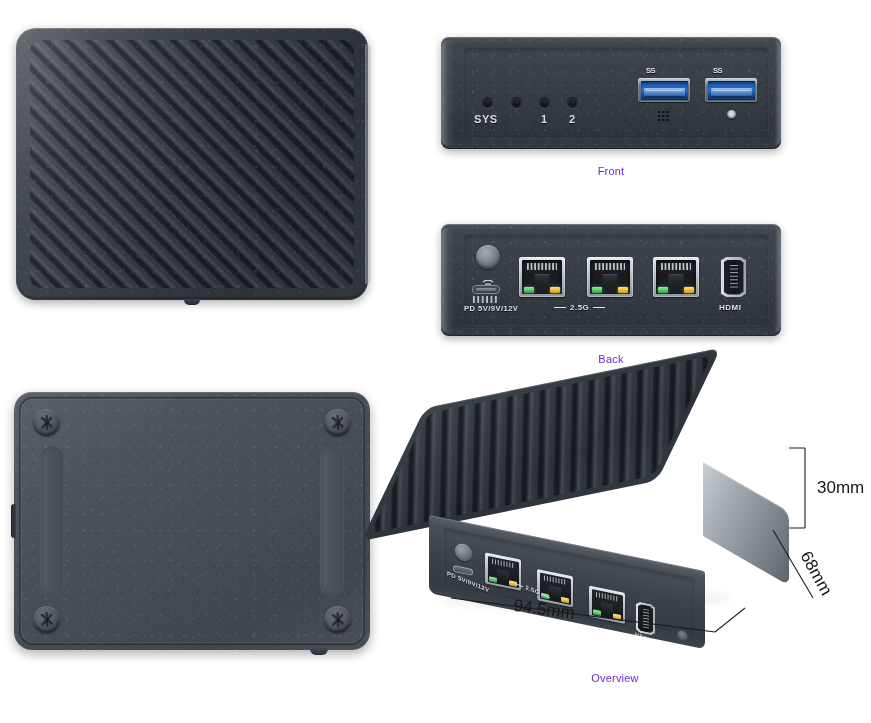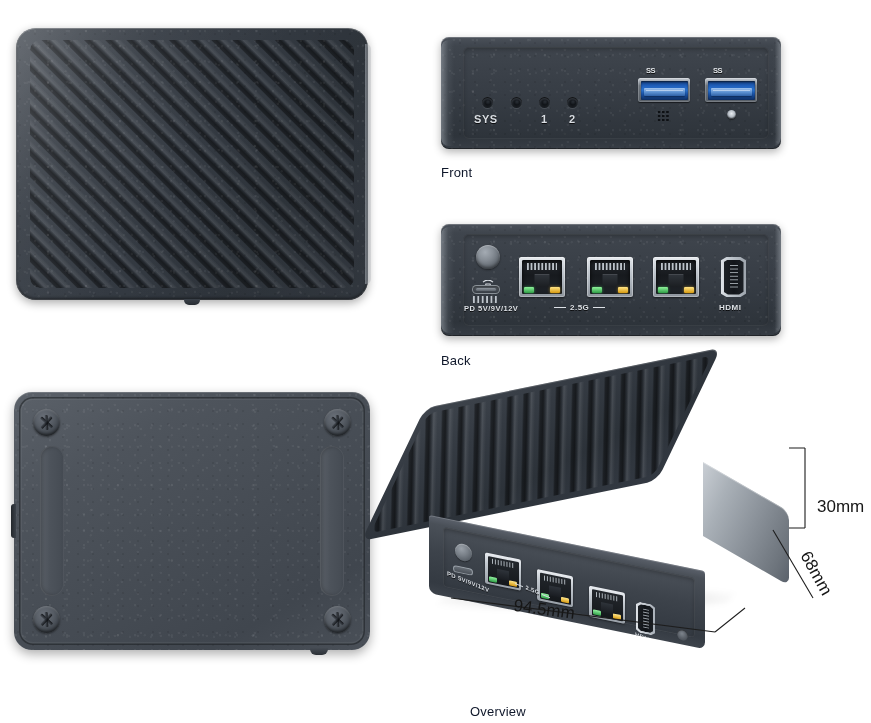--- a/index.html
+++ b/index.html
@@ -15,22 +15,23 @@
     overflow: hidden;
     font-family: "Liberation Sans", sans-serif;
     color: #1a1a1a;
   }
   .stage { position: absolute; inset: 0; }
 
   
   .caption {
     position: absolute;
     font-family: "Liberation Sans", sans-serif;
-    font-size: 13px;
-    color: #0f172a;
+    font-size: 11px;
+    color: #6d28d9;
+    text-align: center;
     white-space: nowrap;
     letter-spacing: .2px;
   }
 
   
   #vertical-view {
     position: absolute;
     left: 16px; top: 28px;
     width: 352px; height: 272px;
   }
@@ -696,20 +697,20 @@
 
         <path d="M374,48 L390,48 M390,48 L390,128 M374,128 L390,128" stroke="#1d1d1d" stroke-width="1.1" fill="none"></path>
 
         <path d="M358,130 L398,198" stroke="#1d1d1d" stroke-width="1.1" fill="none"></path>
         <path d="M318,200 L396,200" stroke="#1d1d1d" stroke-width="1.1" fill="none" opacity="0"></path>
 
         <path d="M36,198 L300,232" stroke="#1d1d1d" stroke-width="1.1" fill="none"></path>
         <path d="M300,232 L330,208" stroke="#1d1d1d" stroke-width="1.1" fill="none"></path>
       </svg>
 
-      <div class="dim-text" style="left:402px; top:78px;margin-top:19px;">30mm</div>
+      <div class="dim-text" style="left:402px; top:78px;">30mm</div>
       <div class="dim-text rot" style="left:398px; top:148px; transform:rotate(61deg);">68mm</div>
       <div class="dim-text rot" style="left:100px; top:196px; transform:rotate(7.5deg);">94.5mm</div>
     </div>
   </div>
-  <div class="caption" style="left:470px; top:704px; width:290px;">Overview</div>
+  <div class="caption" style="left:470px; top:672px; width:290px;">Overview</div>
 
 </div>
 
 </body></html>

